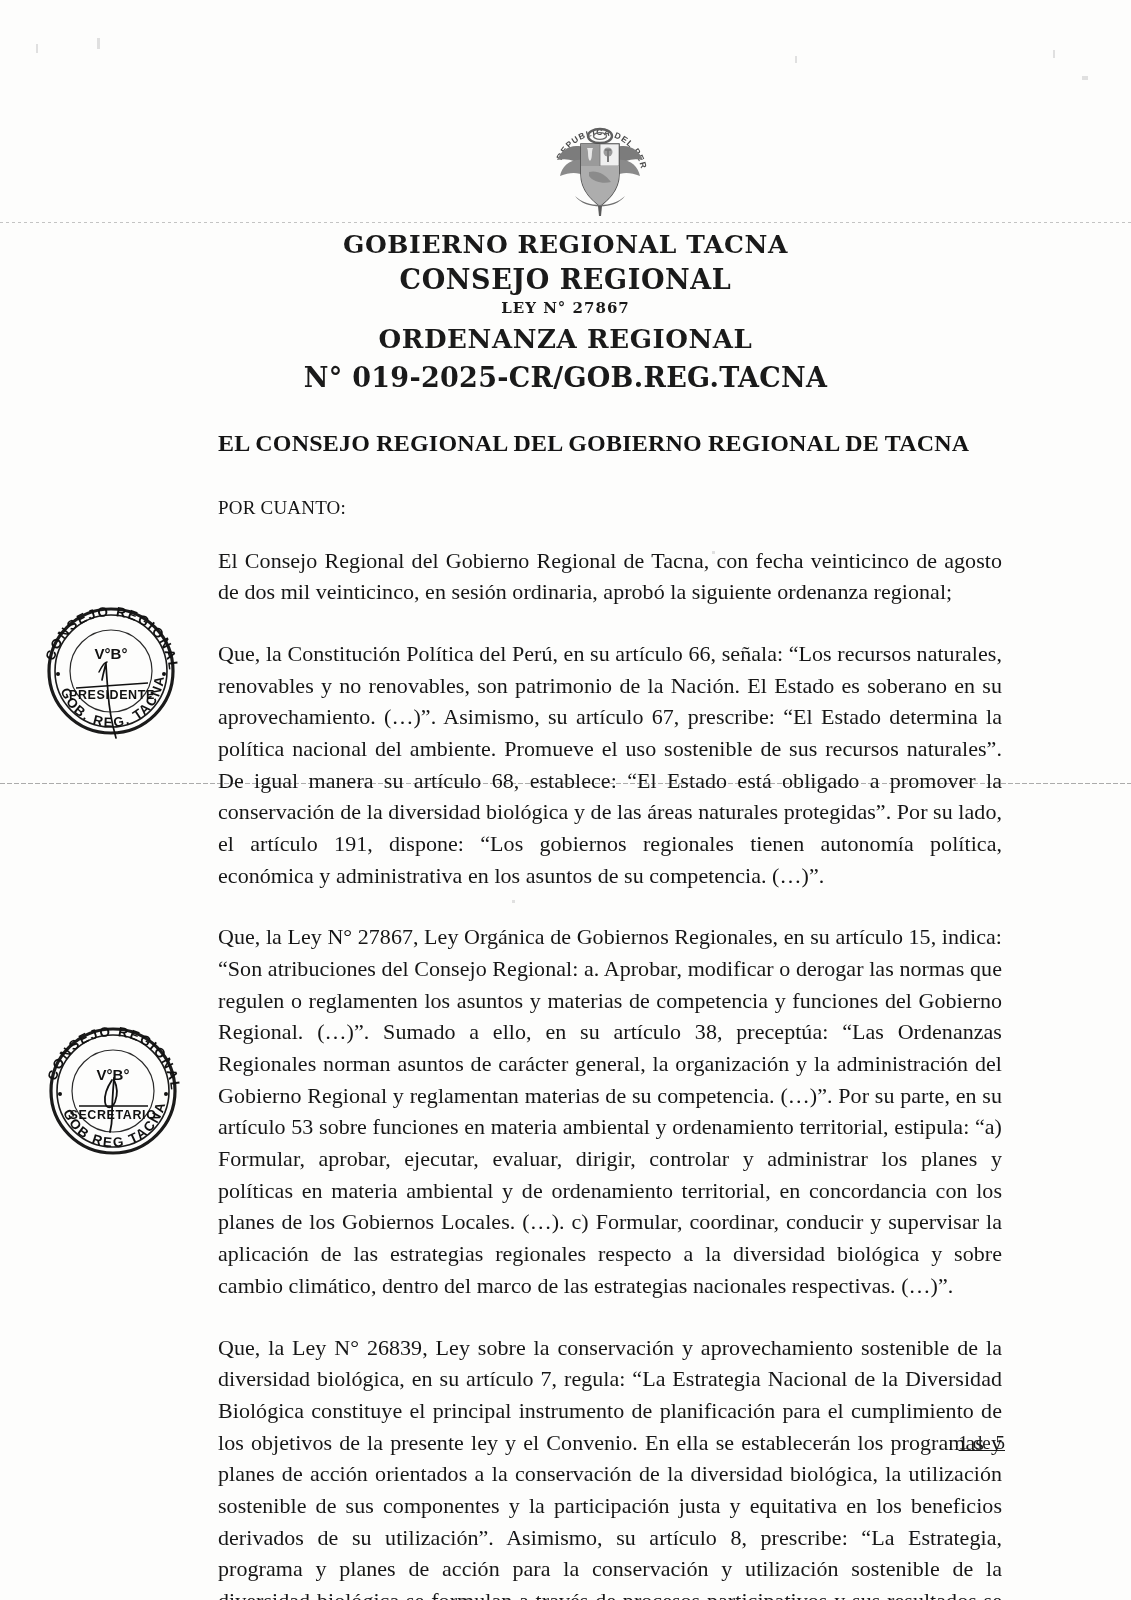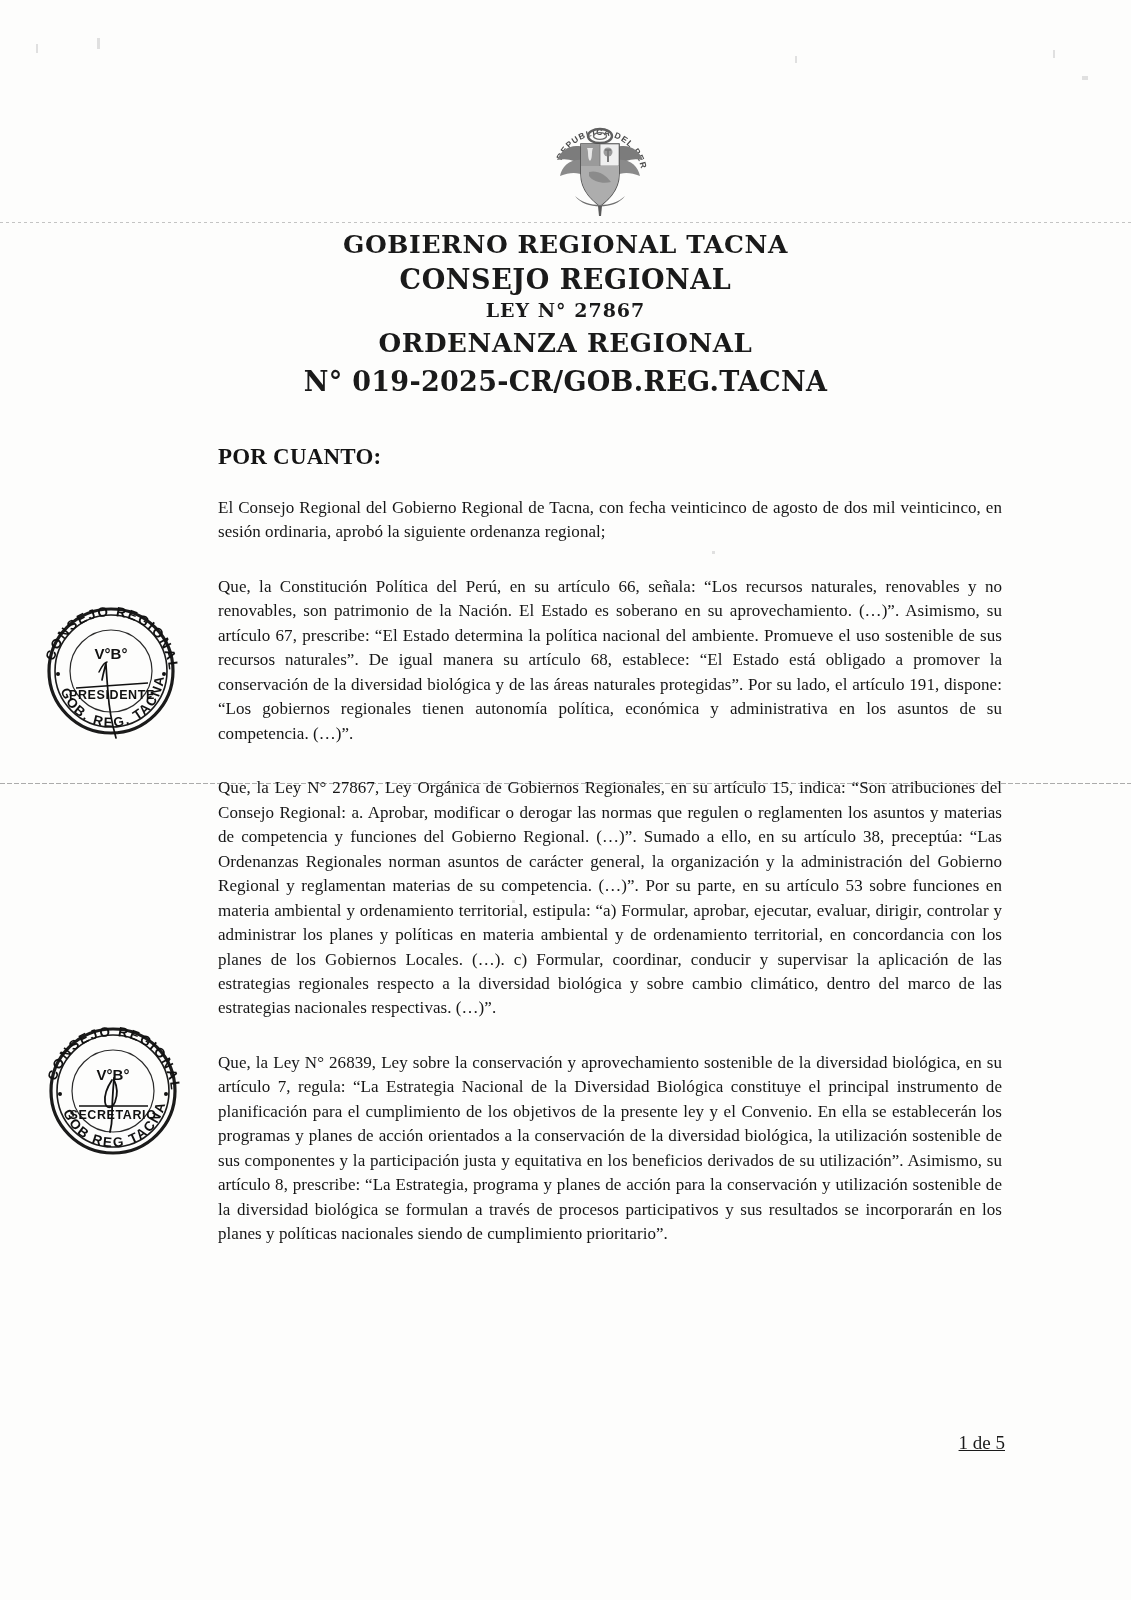--- a/index.html
+++ b/index.html
@@ -59,21 +59,21 @@
     top: 232px;
     width: 1131px;
     text-align: center;
     font-family: "DejaVu Serif", "Liberation Serif", serif;
     font-weight: bold;
     color: #1a1a1a;
   }
   .t-line   { letter-spacing: .6px; line-height: 1.0; }
   .t-gob    { font-size: 25px; margin-bottom: 9px; }
   .t-cons   { font-size: 27px; margin-bottom: 8px; }
-  .t-ley    { font-size: 19px; margin-bottom: 10px; letter-spacing: 1px; }
+  .t-ley    { font-size: 15px; margin-bottom: 10px; letter-spacing: 1px; }
   .t-ord    { font-size: 26px; }
   .t-num    { font-size: 27px; letter-spacing: .3px; margin-top: 12px; }
 
   
   .body {
     position: absolute;
     left: 218px;
     top: 428px;
     width: 784px;
   }
@@ -81,28 +81,28 @@
     font-size: 24px;
     font-weight: bold;
     line-height: 1.28;
     text-align: justify;
     text-align-last: left;
     letter-spacing: .2px;
     margin: 0 0 38px 0;
     color: #141414;
   }
   .h-section {
-    font-size: 23px;
-    font-weight: bold;
+    font-size: 19px;
+    font-weight: normal;
     margin: 16px 0 26px 0;
     letter-spacing: .2px;
     color: #141414;
   }
   p.para {
-    font-size: 17px;
+    font-size: 22px;
     line-height: 1.44;
     text-align: justify;
     margin: 12px 0 30px 0;
     color: #161616;
     letter-spacing: .05px;
   }
   .gap-sm { margin-bottom: 34px; }
 
   
   .footer {
@@ -182,20 +182,21 @@
   <div class="titleblock">
     <div class="t-line t-gob">GOBIERNO REGIONAL TACNA</div>
     <div class="t-line t-cons">CONSEJO REGIONAL</div>
     <div class="t-line t-ley">LEY N° 27867</div>
     <div class="t-line t-ord">ORDENANZA REGIONAL</div>
     <div class="t-line t-num">N° 019-2025-CR/GOB.REG.TACNA</div>
   </div>
 
   <div class="body">
 
+    <h1 class="h-addressee">EL CONSEJO REGIONAL DEL GOBIERNO REGIONAL DE TACNA</h1>
 
     <h2 class="h-section">POR CUANTO:</h2>
 
     <p class="para gap-sm">El Consejo Regional del Gobierno Regional de Tacna, con fecha veinticinco de agosto de dos mil veinticinco, en sesión ordinaria, aprobó la siguiente ordenanza regional;</p>
 
 
     <p class="para">Que, la Constitución Política del Perú, en su artículo 66, señala: “Los recursos naturales, renovables y no renovables, son patrimonio de la Nación. El Estado es soberano en su aprovechamiento. (…)”. Asimismo, su artículo 67, prescribe: “El Estado determina la política nacional del ambiente. Promueve el uso sostenible de sus recursos naturales”. De igual manera su artículo 68, establece: “El Estado está obligado a promover la conservación de la diversidad biológica y de las áreas naturales protegidas”. Por su lado, el artículo 191, dispone: “Los gobiernos regionales tienen autonomía política, económica y administrativa en los asuntos de su competencia. (…)”.</p>
 
     <p class="para">Que, la Ley N° 27867, Ley Orgánica de Gobiernos Regionales, en su artículo 15, indica: “Son atribuciones del Consejo Regional: a. Aprobar, modificar o derogar las normas que regulen o reglamenten los asuntos y materias de competencia y funciones del Gobierno Regional. (…)”. Sumado a ello, en su artículo 38, preceptúa: “Las Ordenanzas Regionales norman asuntos de carácter general, la organización y la administración del Gobierno Regional y reglamentan materias de su competencia. (…)”. Por su parte, en su artículo 53 sobre funciones en materia ambiental y ordenamiento territorial, estipula: “a) Formular, aprobar, ejecutar, evaluar, dirigir, controlar y administrar los planes y políticas en materia ambiental y de ordenamiento territorial, en concordancia con los planes de los Gobiernos Locales. (…). c) Formular, coordinar, conducir y supervisar la aplicación de las estrategias regionales respecto a la diversidad biológica y sobre cambio climático, dentro del marco de las estrategias nacionales respectivas. (…)”.</p>
 

